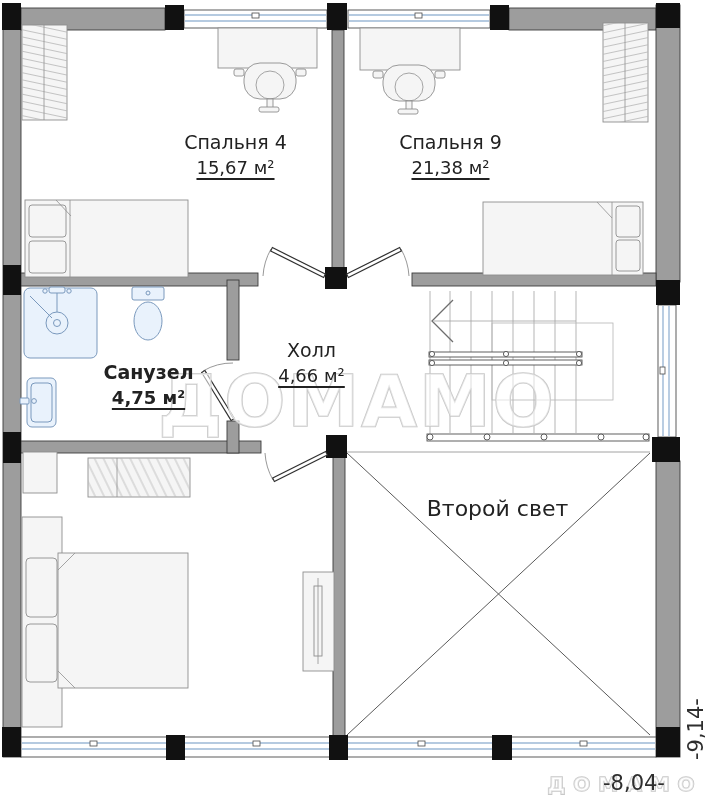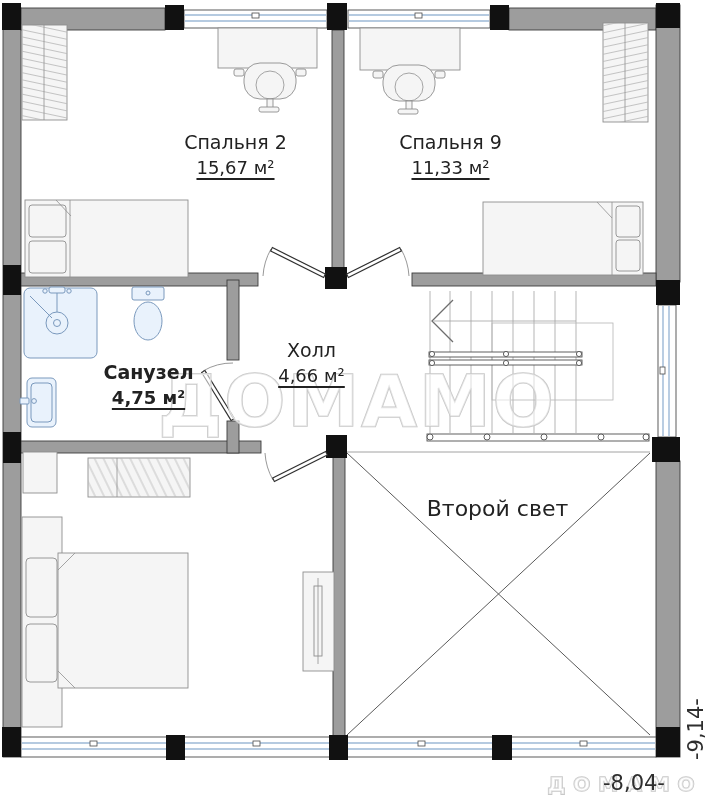--- a/index.html
+++ b/index.html
@@ -269,26 +269,26 @@
     <line class="door-leaf-inner" x1="232.5" y1="419" x2="203.5" y2="372"></line>
   </g>
 
   <text class="wm" x="357" y="426" text-anchor="middle" font-size="72" letter-spacing="2" font-family="DejaVu Sans, sans-serif">ДОМАМО</text>
   <text class="wm" x="625" y="791" text-anchor="middle" font-size="20" letter-spacing="8" font-family="DejaVu Sans, sans-serif">ДОМАМО</text>
   <text class="dim" x="634" y="790" text-anchor="middle" font-size="21" font-family="DejaVu Sans, sans-serif">-8,04-</text>
   <text class="dim" x="703" y="760" font-size="21" transform="rotate(-90 703 760)" font-family="DejaVu Sans, sans-serif">-9,14-</text>
 </svg>
 
   <div class="room-label" style="left:168px;top:130px;width:135px;">
-    <div class="room-name">Спальня 2</div>
+    <div class="room-name">Спальня 4</div>
     <div class="room-area">15,67 м²</div>
   </div>
   <div class="room-label" style="left:383px;top:130px;width:135px;">
     <div class="room-name">Спальня 9</div>
-    <div class="room-area">11,33 м²</div>
+    <div class="room-area">21,38 м²</div>
   </div>
   <div class="room-label" style="left:96px;top:360px;width:105px;font-weight:bold;">
     <div class="room-name">Санузел</div>
     <div class="room-area">4,75 м²</div>
   </div>
   <div class="room-label" style="left:254px;top:338px;width:115px;">
     <div class="room-name">Холл</div>
     <div class="room-area">4,66 м²</div>
   </div>
   <div class="room-label" style="left:415px;top:497px;width:165px;">

